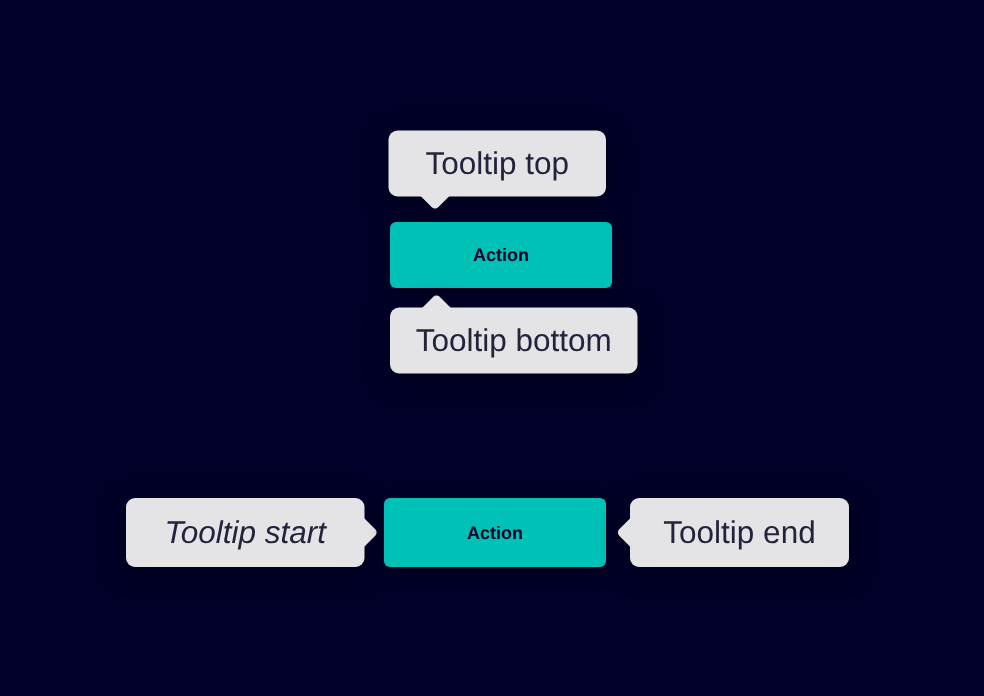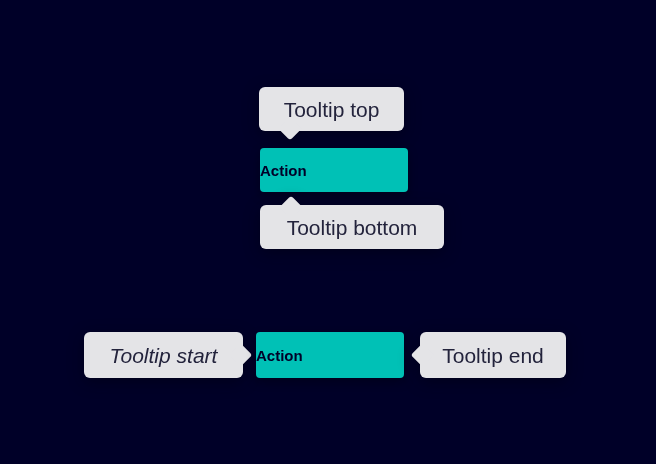--- a/index.html
+++ b/index.html
@@ -61,34 +61,35 @@
     left: -6px;
     top: calc(50% - 8px);
     transform: rotate(45deg);
     border-radius: 0 0 0 3px;
   }
   .action {
     position: absolute;
     background: var(--accent, #00c1b6);
     color: var(--button-text, #000028);
     font-family: "Liberation Sans", sans-serif;
-    font-size: 15px;
+    font-size: 12px;
     font-weight: 700;
     border: none;
     border-radius: 4px;
     display: flex;
     align-items: center;
+    justify-content: center;
     cursor: pointer;
     padding: 0;
     box-shadow: 0 4px 10px rgba(0, 0, 10, 0.35);
   }
   
   #tooltip-top    { left: 259px; top: 87px;  width: 145px; height: 44px; }
   #action-top     { left: 260px; top: 148px; width: 148px; height: 44px; }
-  #tooltip-bottom { left: 260px; top: 205px; width: 184px; height: 44px; }
+  #tooltip-bottom { left: 260px; top: 205px; width: 165px; height: 44px; }
   #tooltip-start  { left: 84px;  top: 332px; width: 159px; height: 46px; font-style: italic; }
   #action-bottom  { left: 256px; top: 332px; width: 148px; height: 46px; }
   #tooltip-end    { left: 420px; top: 332px; width: 146px; height: 46px; }
 </style>
 </head>
 <body>
 
 <div class="canvas">
 
   <div class="tooltip" id="tooltip-top">

